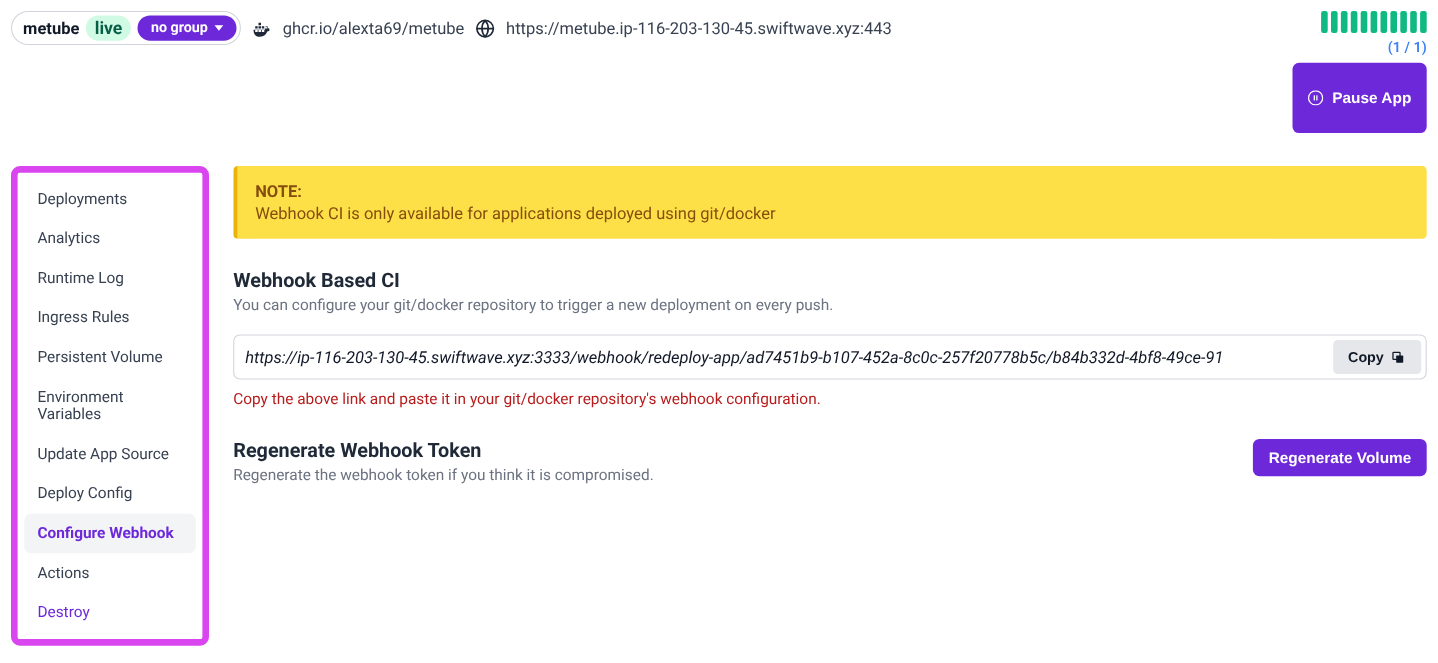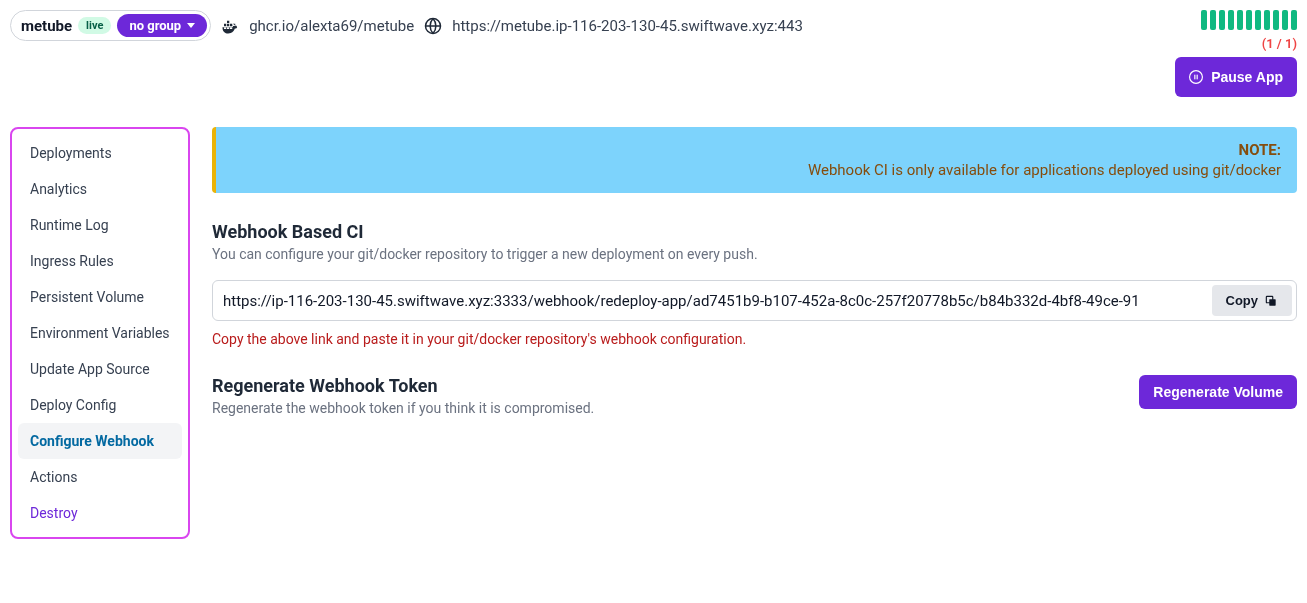--- a/index.html
+++ b/index.html
@@ -36,21 +36,21 @@
     }
     .app-name {
       font-weight: 700;
       font-size: 15px;
       color: #111827;
     }
     .live-badge {
       background: #d1fae5;
       color: #065f46;
       font-weight: 700;
-      font-size: 11px;
+      font-size: 16px;
       padding: 2px 8px;
       border-radius: 999px;
     }
     .group-badge {
       background: #6d28d9;
       color: #fff;
       font-weight: 700;
       font-size: 13px;
       padding: 4px 12px;
       border-radius: 999px;
@@ -81,77 +81,76 @@
       gap: 3px;
     }
     .replica-bar {
       width: 6px;
       height: 20px;
       background: #10b981;
       border-radius: 2px;
     }
     .replica-count {
       font-size: 13px;
-      color: #ef4444;
+      color: #3b82f6;
       font-weight: 600;
     }
     .pause-btn {
       background: #6d28d9;
       color: #fff;
       border: none;
       border-radius: 6px;
-      padding: 12px 14px;
+      padding: 24px 14px;
       font-weight: 700;
       font-size: 14px;
       display: inline-flex;
       align-items: center;
       gap: 8px;
       cursor: pointer;
     }
     .content {
       display: flex;
       gap: 22px;
       margin-top: 30px;
     }
     .sidebar {
       width: 180px;
-      border: 2px solid #d946ef;
+      border: 6px solid #d946ef;
       border-radius: 8px;
       padding: 6px;
       flex-shrink: 0;
       height: fit-content;
     }
     .sidebar-item {
       padding: 10px 12px;
       border-radius: 6px;
       font-size: 14px;
       color: #374151;
       cursor: pointer;
     }
     .sidebar-item.active {
       background: #f3f4f6;
       font-weight: 700;
-      color: #0369a1;
+      color: #6d28d9;
     }
     .sidebar-item.danger {
       color: #6d28d9;
     }
     .main {
       flex: 1;
       min-width: 0;
     }
     .note-box {
-      background: #7dd3fc;
+      background: #fde047;
       border-left: 4px solid #eab308;
       border-radius: 4px;
       padding: 14px 16px;
       color: #854d0e;
       font-size: 15px;
       margin-bottom: 28px;
-      text-align: right;
     }
     .note-title {
       font-weight: 700;
       margin-bottom: 2px;
     }
     .section-title {
       font-size: 18px;
       font-weight: 700;
       color: #1f2937;
       margin-bottom: 4px;
@@ -170,20 +169,21 @@
       gap: 8px;
       margin-bottom: 10px;
       overflow: hidden;
     }
     .url-text {
       flex: 1;
       font-size: 15px;
       color: #111827;
       white-space: nowrap;
       overflow: hidden;
+      font-style: italic;
     }
     .copy-btn {
       background: #e5e7eb;
       border: none;
       border-radius: 4px;
       padding: 8px 14px;
       font-weight: 700;
       font-size: 13px;
       display: inline-flex;
       align-items: center;

